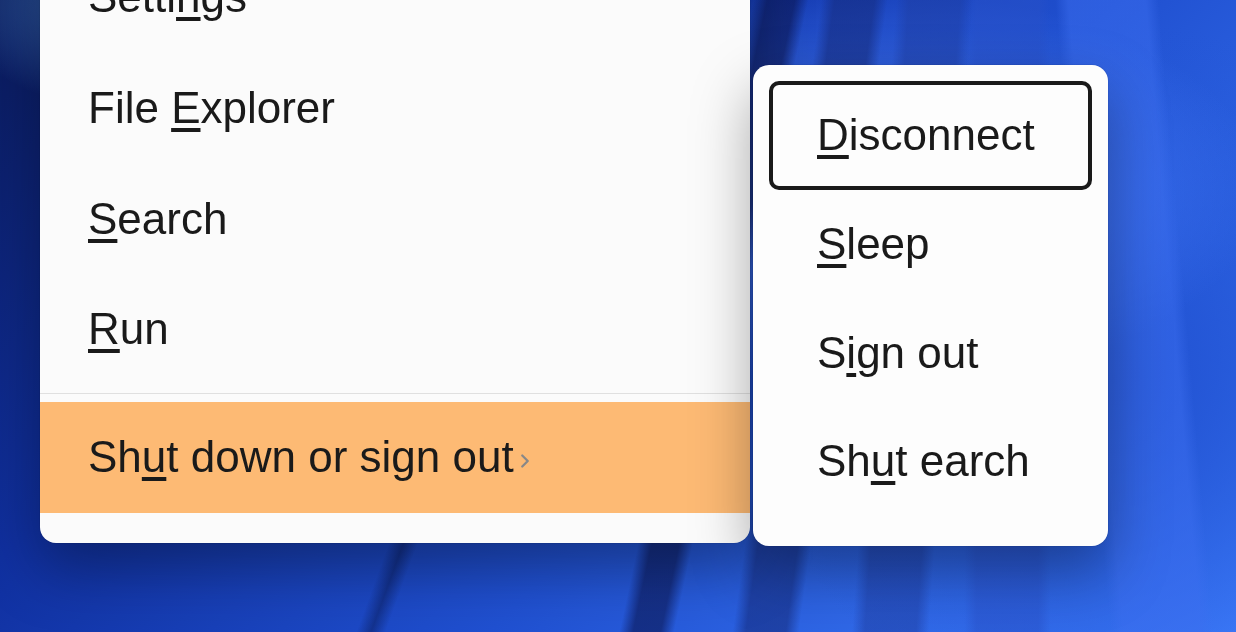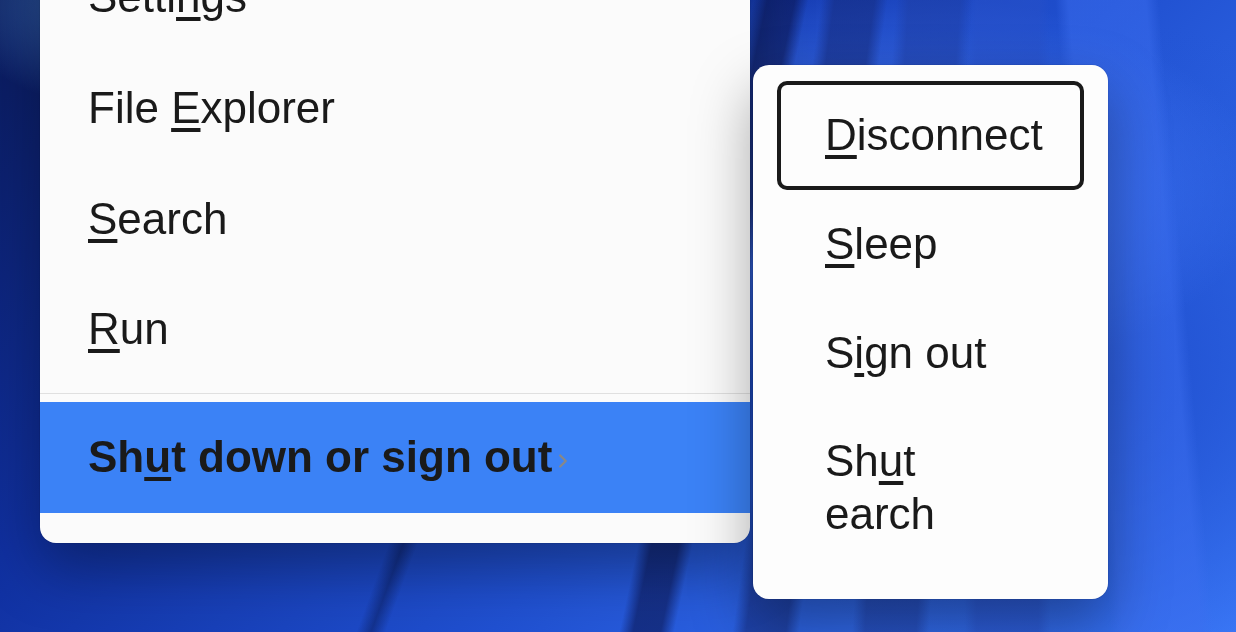--- a/index.html
+++ b/index.html
@@ -63,22 +63,21 @@
       font-size: 44px;
       color: #1a1a1a;
       cursor: pointer;
       display: flex;
       align-items: center;
       justify-content: flex-start;
       line-height: 1.2;
     }
     
     .menu-item.hovered {
-      background: #3b82f6;
-      font-weight: bold;
+      background: #fdba74;
     }
     
     .divider {
       height: 1px;
       background: #e0e0e0;
       margin: 8px 0;
     }
     
     .chevron-icon {
       width: 22px;
@@ -96,21 +95,21 @@
       box-shadow: 0 25px 60px rgba(0,0,0,0.35), 0 0 0 1px rgba(0,0,0,0.05);
       padding: 16px 0 30px 0;
     }
     
     .submenu-item {
       padding: 28px 48px;
       font-size: 44px;
       color: #1a1a1a;
       cursor: pointer;
       line-height: 1.2;
-      margin: 0 24px;
+      margin: 0 16px;
       border-radius: 10px;
     }
     
     .submenu-item.focused {
       border: 4px solid #1a1a1a;
       padding: 24px 44px;
     }
     
     .underline-char {
       text-decoration: underline;

